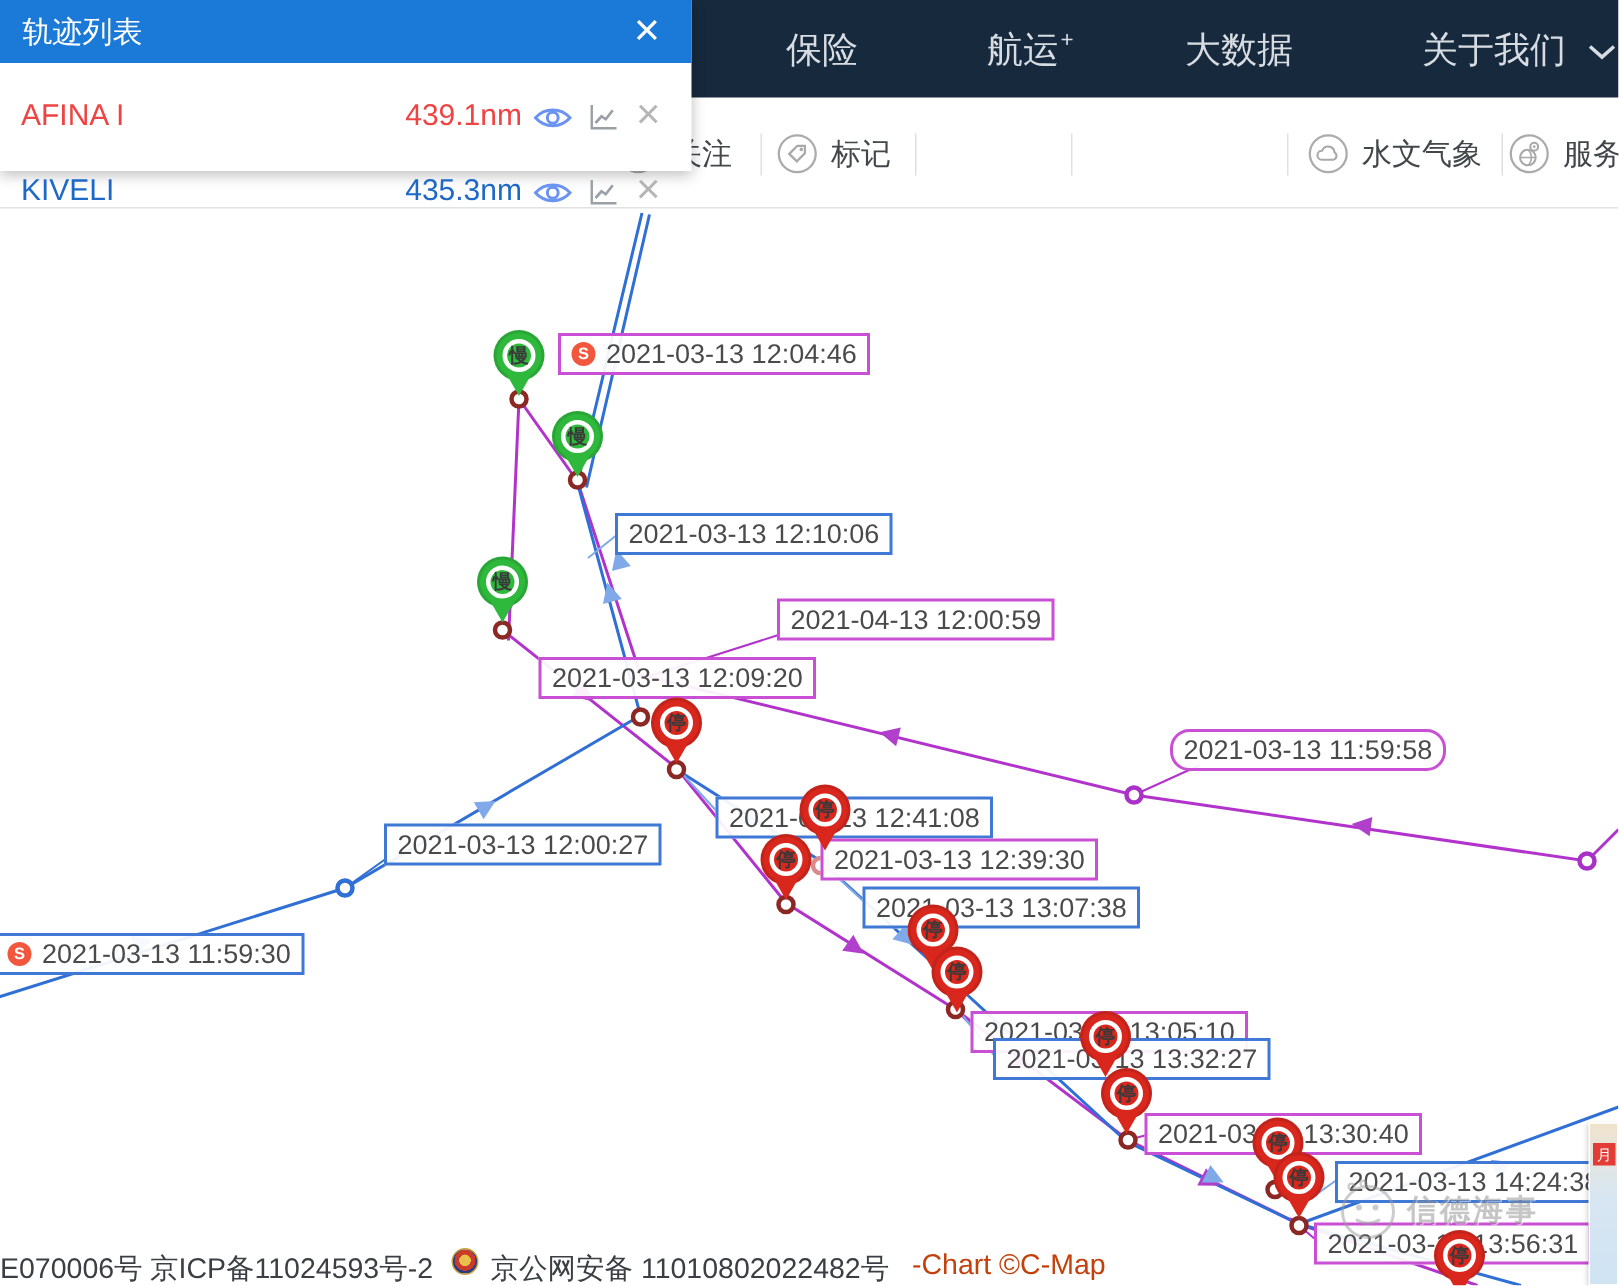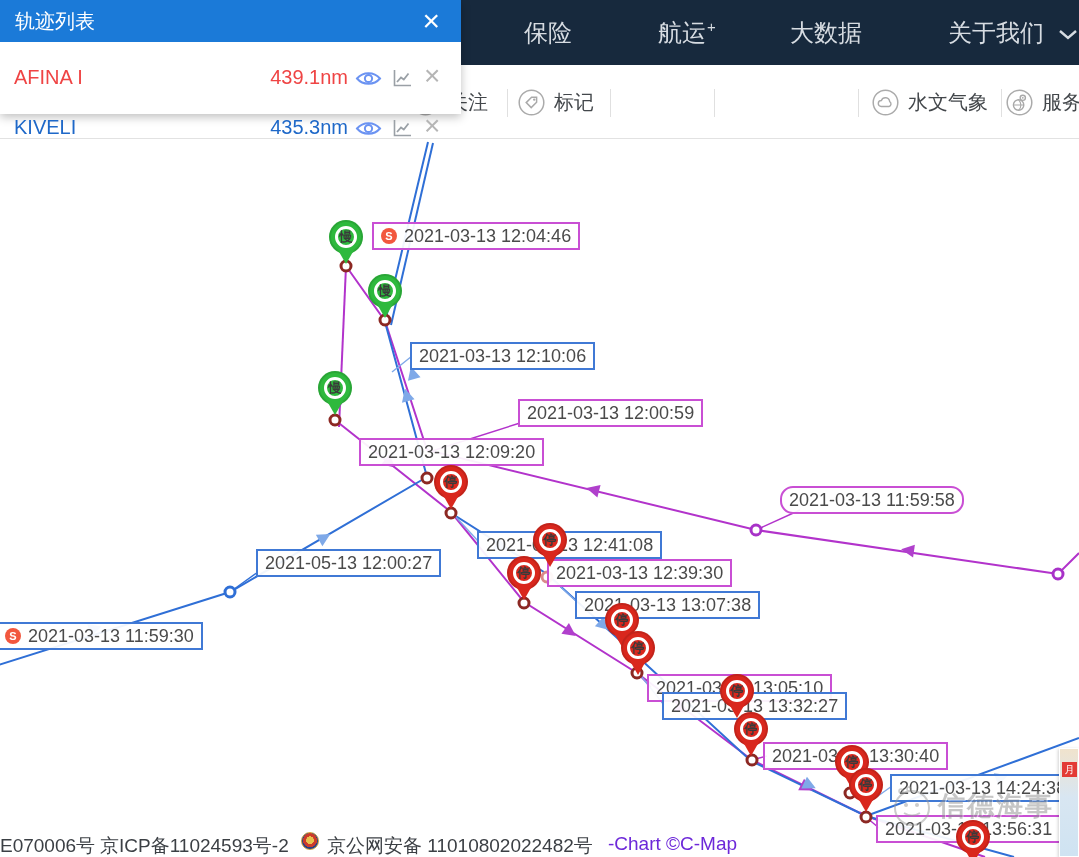--- a/index.html
+++ b/index.html
@@ -38,33 +38,33 @@
   #map-inner { position:absolute; left:0; top:-139px; width:1079px; height:857px; }
   #track-svg { position:absolute; left:0; top:0; z-index:5; }
   .ts-label { position:absolute; z-index:10; display:flex; align-items:center; height:28px; padding:0 7px; border:2px solid; background:rgba(255,255,255,.93); font-size:18px; color:#4a4a4a; white-space:nowrap; }
   .s-badge { width:16px; height:16px; border-radius:50%; background:#f2573e; color:#fff; font-size:11px; font-weight:bold; display:flex; align-items:center; justify-content:center; margin-right:7px; flex:0 0 16px; }
   .pin { position:absolute; z-index:20; width:34px; display:flex; flex-direction:column; align-items:center; cursor:pointer; }
   .pin-head { width:34px; height:34px; border-radius:50%; display:flex; align-items:center; justify-content:center; box-shadow: inset 0 0 0 2px rgba(0,0,0,.10); }
   .pin-inner { width:22px; height:22px; border-radius:50%; border:3px solid #fff; display:flex; align-items:center; justify-content:center; font-size:13px; font-weight:bold; color:#3a3a3a; }
   .pin-tail { width:0; height:0; border-left:8px solid transparent; border-right:8px solid transparent; border-top:14px solid; margin-top:-4px; }
 
   .watermark { position:absolute; left:890px; top:784px; z-index:15; display:flex; align-items:center; gap:4px; opacity:.5; }
-  .wm-text { font-size:27px; font-weight:bold; color:#8f8f8f; letter-spacing:2px; text-shadow:1px 1px 0 #fff; }
+  .wm-text { font-size:20px; font-weight:bold; color:#8f8f8f; letter-spacing:2px; text-shadow:1px 1px 0 #fff; }
 
   .side-card { position:absolute; left:1059px; top:748px; width:20px; height:109px; z-index:30; background:linear-gradient(180deg,#f0e3cd 0%,#d8e6f2 45%,#cfe3f2 100%); border:1px solid #fff; box-shadow:-1px 1px 3px rgba(0,0,0,.18); cursor:pointer; }
   .side-badge { position:absolute; top:13px; left:2px; width:15px; height:15px; background:#e33b35; color:#fff; font-size:10px; display:flex; align-items:center; justify-content:center; }
 
   
   .footer { position:absolute; left:0; top:822px; width:1079px; height:35px; z-index:50; font-size:19px; color:#3b3f44; }
   .footer span { position:absolute; top:11px; }
   .f-e { left:0; }
   .f-icp { left:100px; cursor:pointer; }
   .f-emblem { left:301px; top:10px !important; width:18px; height:18px; border-radius:50%; border:1px solid #caa23c; background:radial-gradient(circle at 50% 45%, #e8c14d 0%, #e8c14d 32%, #cc3b2a 33%, #cc3b2a 58%, #27408b 59%, #1f2f66 100%); }
   .f-ga { left:327px; cursor:pointer; }
-  .f-cmap { left:608px; color:#6d28d9;text-align:center; }
+  .f-cmap { left:608px; color:#c2410c;text-align:center; }
 </style>
 </head>
 <body>
 
 <div class="navbar">
   <div class="nav-item" style="left:524px">
       <span>保险</span>
     </div>
   <div class="nav-item" style="left:658px">
       <span>航运</span>
@@ -174,39 +174,39 @@
         <circle cx="1058" cy="574" r="5" fill="#fff" stroke="#a832c8" stroke-width="3"></circle>
       </svg>
       <div class="ts-label" style="left: 372px; top: 222px; border-color: rgb(201, 79, 212);">
         <span class="s-badge">S</span>
         <span>2021-03-13 12:04:46</span>
       </div>
       <div class="ts-label" style="left: 410px; top: 342px; border-color: rgb(64, 121, 213);">
         <span>2021-03-13 12:10:06</span>
       </div>
       <div class="ts-label" style="left: 518px; top: 399px; border-color: rgb(201, 79, 212);">
-        <span>2021-03-13 12:00:59</span>
+        <span>2021-04-13 12:00:59</span>
       </div>
       <div class="ts-label" style="left: 359px; top: 438px; border-color: rgb(201, 79, 212);">
         <span>2021-03-13 12:09:20</span>
       </div>
       <div class="ts-label" style="left: 780px; top: 486px; border-color: rgb(201, 79, 212); border-radius: 13px;">
         <span>2021-03-13 11:59:58</span>
       </div>
       <div class="ts-label" style="left: 477px; top: 531px; border-color: rgb(64, 121, 213);">
         <span>2021-03-13 12:41:08</span>
       </div>
       <div class="ts-label" style="left: 547px; top: 559px; border-color: rgb(201, 79, 212);">
         <span>2021-03-13 12:39:30</span>
       </div>
       <div class="ts-label" style="left: 575px; top: 591px; border-color: rgb(64, 121, 213);">
         <span>2021-03-13 13:07:38</span>
       </div>
       <div class="ts-label" style="left: 256px; top: 549px; border-color: rgb(64, 121, 213);">
-        <span>2021-05-13 12:00:27</span>
+        <span>2021-03-13 12:00:27</span>
       </div>
       <div class="ts-label" style="left: -4px; top: 622px; border-color: rgb(64, 121, 213);">
         <span class="s-badge">S</span>
         <span>2021-03-13 11:59:30</span>
       </div>
       <div class="ts-label" style="left: 647px; top: 674px; border-color: rgb(201, 79, 212);">
         <span>2021-03-13 13:05:10</span>
       </div>
       <div class="ts-label" style="left: 662px; top: 692px; border-color: rgb(64, 121, 213);">
         <span>2021-03-13 13:32:27</span>

